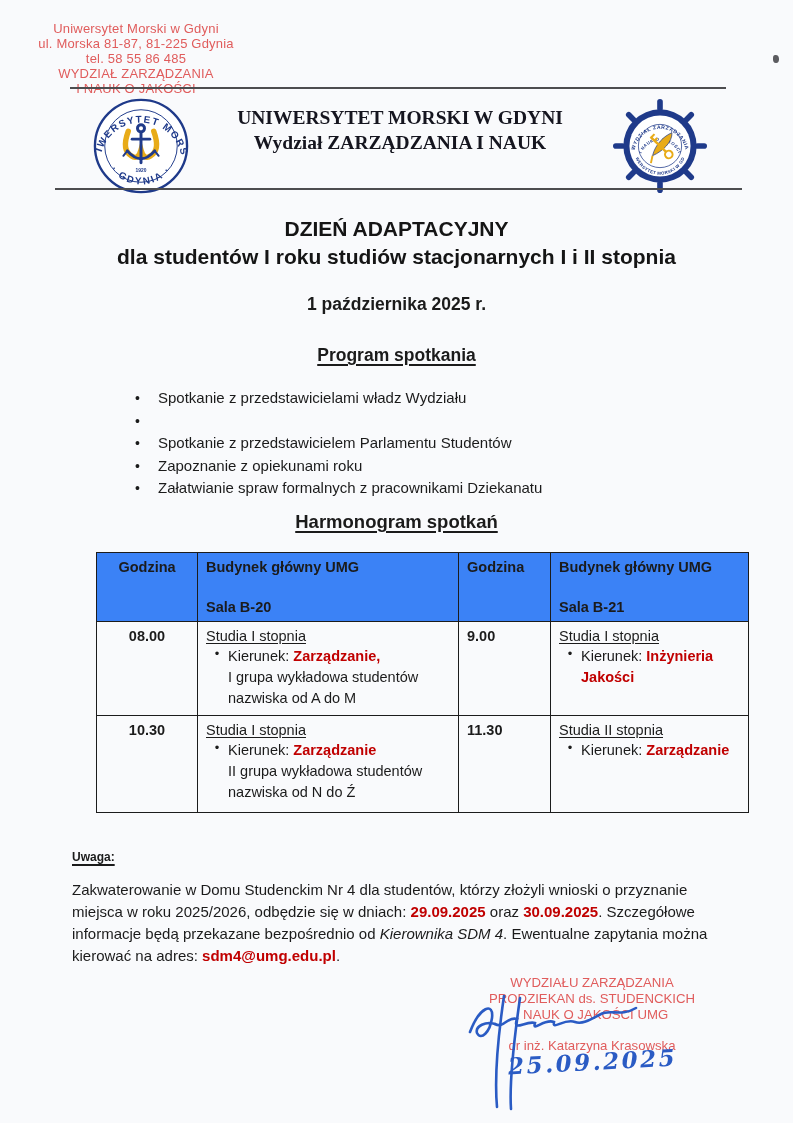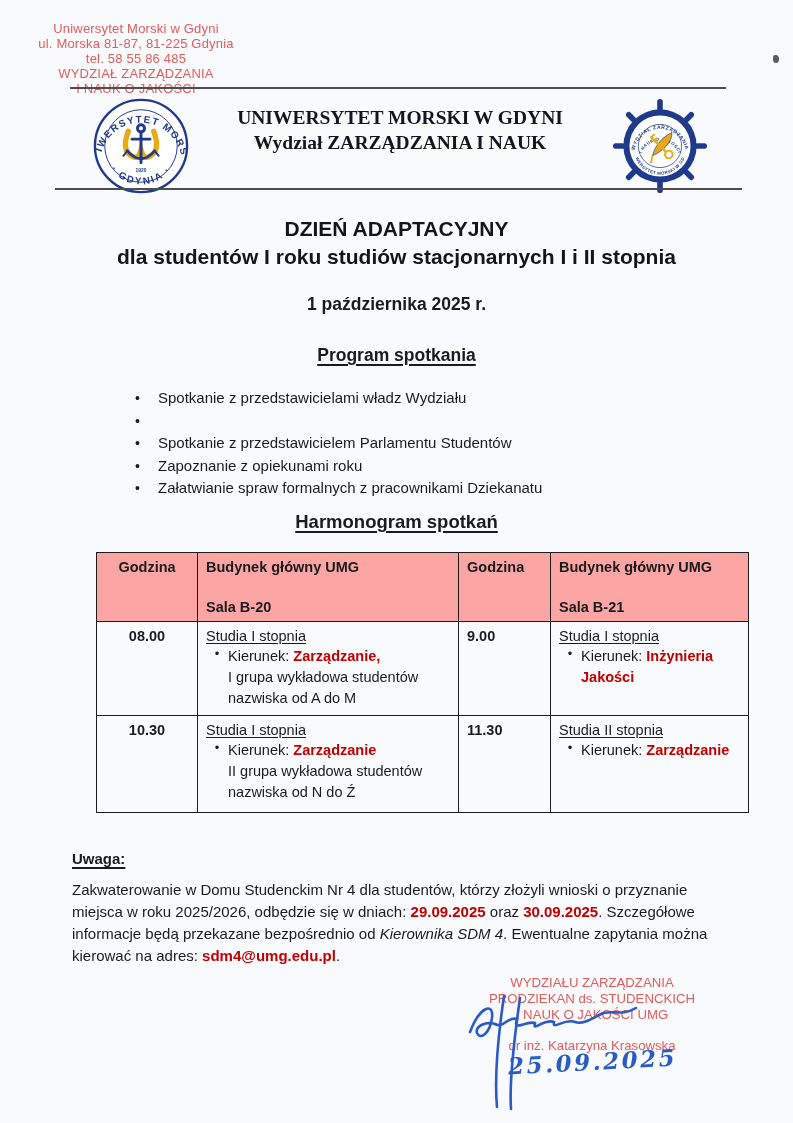--- a/index.html
+++ b/index.html
@@ -41,32 +41,32 @@
   .underlined{text-decoration:underline;text-decoration-thickness:1.6px;text-underline-offset:3px;}
   .heading-program{top:345px;}
   .heading-harmonogram{top:511px;font-size:18.5px;}
   
   .program-list{position:absolute;left:135px;top:387px;width:560px;font-size:15px;}
   .bullet-row{display:flex;line-height:22.5px;}
   .bullet-row .dot{width:23px;flex:0 0 23px;text-align:left;font-size:14px;}
   
   .sched{position:absolute;left:96px;top:552px;width:652px;border-collapse:collapse;table-layout:fixed;font-size:14.5px;}
   .sched td{border:1.6px solid #1c1c1c;vertical-align:top;padding:6px 8px;}
-  .sched .hdr td{background:#fca5a5;font-weight:bold;}
+  .sched .hdr td{background:#3b82f6;font-weight:bold;}
   .hdr-cell{display:flex;flex-direction:column;justify-content:space-between;height:56px;}
   .c-time{text-align:center;font-weight:bold;}
   .c-time-left2{text-align:left;padding-left:10px;}
   .cell-title{text-decoration:underline;text-underline-offset:2px;}
   .cell-bullet{display:flex;margin-top:2px;}
   .cell-bullet .dot{width:22px;flex:0 0 22px;text-align:center;font-size:13px;}
   .cell-line{line-height:21px;}
   .cell-line:empty{display:none;}
   .red{color:#c00000;font-weight:bold;margin-top:16px;}
   
-  .uwaga-heading{position:absolute;left:72px;top:850px;font-size:15px;font-weight:bold;}
+  .uwaga-heading{position:absolute;left:72px;top:850px;font-size:12px;font-weight:bold;}
   .uwaga-par{position:absolute;left:72px;top:879px;width:668px;font-size:15px;line-height:22px;}
   .it{font-style:italic;}
   
   .sig-stamp{
     position:absolute;left:468px;top:975px;width:248px;text-align:center;
     color:#e05c5c;font-size:13.2px;line-height:16px;
   }
   .sig-name{margin-top:15px;}
   .sig-scribble{position:absolute;left:440px;top:988px;z-index:3;}
   .sig-date{

